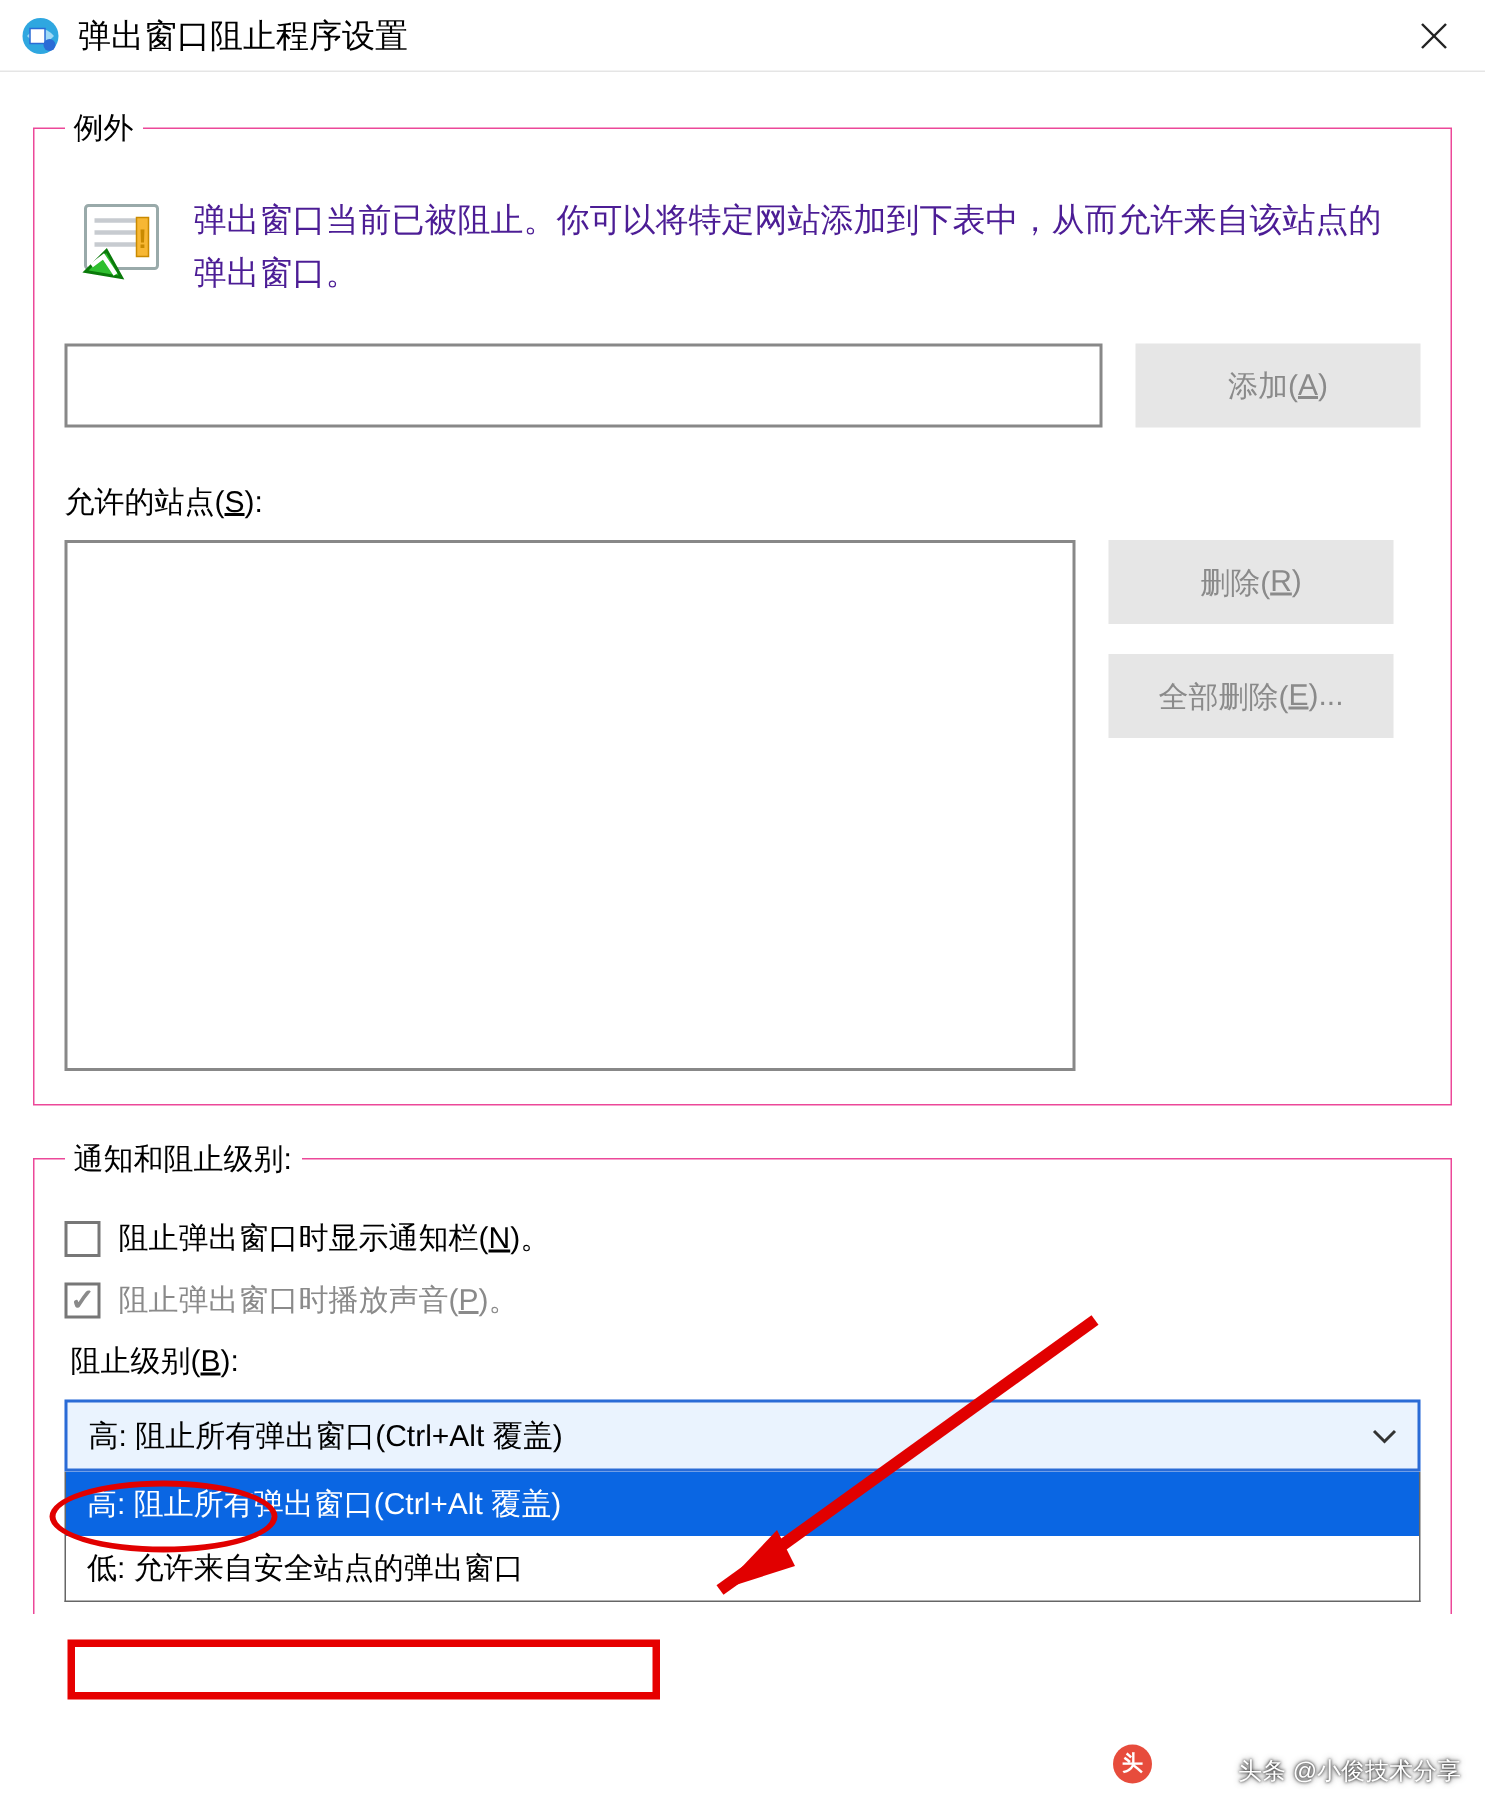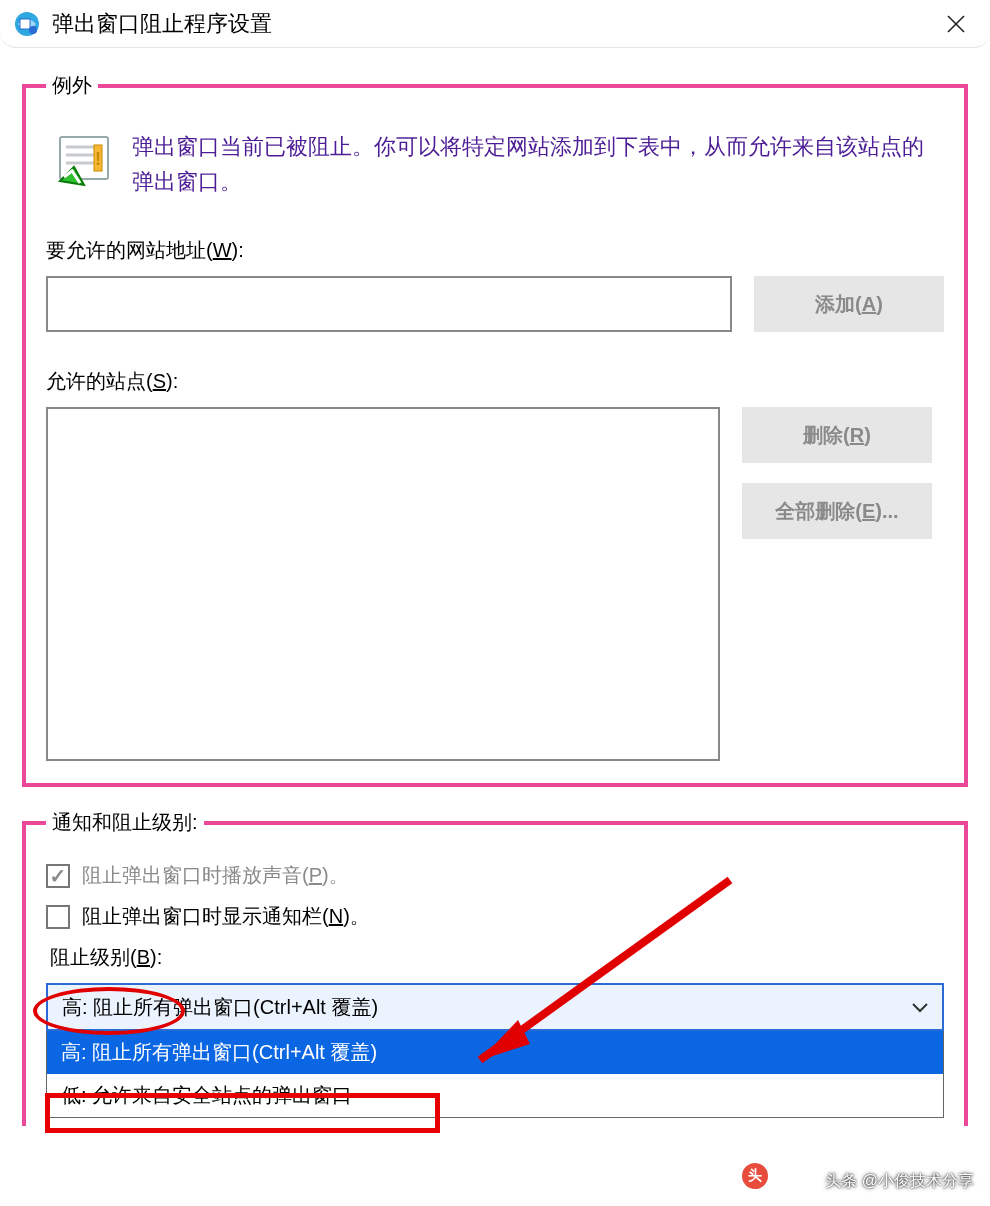--- a/index.html
+++ b/index.html
@@ -4,32 +4,32 @@
 <style>
   * { box-sizing: border-box; margin: 0; padding: 0; }
   body {
     width: 990px; height: 1206px;
     font-family: "Microsoft YaHei", "Segoe UI", sans-serif;
     background: #fff; color: #000; font-size: 20px;
     position: relative;
   }
   .titlebar {
     height: 48px; display: flex; align-items: center;
-    padding: 0 8px 0 14px; border-bottom: 1px solid #e5e5e5; border-radius: 16px;
+    padding: 0 8px 0 14px; border-bottom: 1px solid #e5e5e5;
   }
   .titlebar .icon { width: 26px; height: 26px; margin-right: 12px; }
   .titlebar .title { flex: 1; font-size: 22px; }
   .titlebar .close {
     width: 52px; height: 40px; display: flex; align-items: center; justify-content: center;
     font-size: 26px; color: #222;
   }
   .content { padding: 24px 22px 8px 22px; }
 
   fieldset.group {
-    border: 4px solid #ec4899; padding: 16px 20px 22px 20px;
+    border: 1px solid #ec4899; padding: 16px 20px 22px 20px;
     margin-bottom: 22px; position: relative;
   }
   fieldset.group > legend {
     font-size: 20px; padding: 0 6px; color: #000;
   }
 
   .info-row { display: flex; gap: 18px; padding: 14px 8px 30px 8px; }
   .info-icon { width: 60px; height: 60px; flex-shrink: 0; margin-top: 4px; }
   .info-text { font-size: 22px; line-height: 1.6; color: #4c1d95; }
 
@@ -37,21 +37,21 @@
   .underline { text-decoration: underline; }
 
   .row-inline { display: flex; gap: 22px; align-items: flex-start; }
   .text-input {
     flex: 1; height: 56px; border: 2px solid #888; background: #fff;
     padding: 6px 10px; font-size: 20px;
   }
   .btn {
     width: 190px; height: 56px; border: none;
     background: #e6e6e6; font-size: 20px; color: #4a4a4a;
-    display: flex; align-items: center; justify-content: center; font-weight: bold;
+    display: flex; align-items: center; justify-content: center;
   }
   .btn.disabled { color: #8a8a8a; }
 
   .listbox {
     width: 674px; height: 354px; border: 2px solid #888;
     background: #fff;
   }
   .list-col { display: flex; flex-direction: column; gap: 20px; }
 
   .checkbox-row { display: flex; align-items: center; gap: 12px; margin: 10px 0 14px 0; }
@@ -134,23 +134,20 @@
           <line x1="12" y1="30" x2="48" y2="30" stroke="#c7cbd0" stroke-width="3"></line>
           <rect x="40" y="12" width="8" height="26" fill="#f7b733" stroke="#c98a00"></rect>
           <text x="44" y="32" font-size="18" text-anchor="middle" fill="#c98a00" font-weight="bold">!</text>
           <path d="M6 48 L20 34 L30 52 Z" fill="#2fbf2f" stroke="#0a7a0a" stroke-width="2"></path>
           <path d="M10 44 L18 38 L26 50" fill="none" stroke="#fff" stroke-width="3"></path>
         </svg>
       </span>
       <div class="info-text">弹出窗口当前已被阻止。你可以将特定网站添加到下表中，从而允许来自该站点的弹出窗口。</div>
     </div>
 
-    <label class="field-label">
-      <span>要允许的网站地址(</span><span class="underline">W</span><span>):</span>
-    </label>
     <div class="row-inline">
       <input class="text-input" type="text" value="" style="">
       <button class="btn disabled">
         <span>添加(</span>
           <span class="underline">A</span>
           <span>)</span>
       </button>
     </div>
 
     <label class="field-label" style="margin-top:36px;">
@@ -169,31 +166,31 @@
             <span class="underline">E</span>
             <span>)...</span>
         </button>
       </div>
     </div>
   </fieldset>
 
   <fieldset class="group" style="padding-bottom: 8px; border-bottom:none;">
     <legend>通知和阻止级别:</legend>
 
+    <div class="checkbox-row">
+      <span class="cb"></span>
+      <span>
+        <span>阻止弹出窗口时显示通知栏(</span><span class="underline">N</span><span>)。</span>
+      </span>
+    </div>
+
     <div class="checkbox-row disabled">
       <span class="cb checked"></span>
       <span>
         <span>阻止弹出窗口时播放声音(</span><span class="underline">P</span><span>)。</span>
-      </span>
-    </div>
-
-    <div class="checkbox-row">
-      <span class="cb"></span>
-      <span>
-        <span>阻止弹出窗口时显示通知栏(</span><span class="underline">N</span><span>)。</span>
       </span>
     </div>
 
     <div class="level-label">
       <span>阻止级别(</span><span class="underline">B</span><span>):</span>
     </div>
 
     <div class="dropdown">
       <span>高: 阻止所有弹出窗口(Ctrl+Alt 覆盖)</span>
       <span class="chev">

